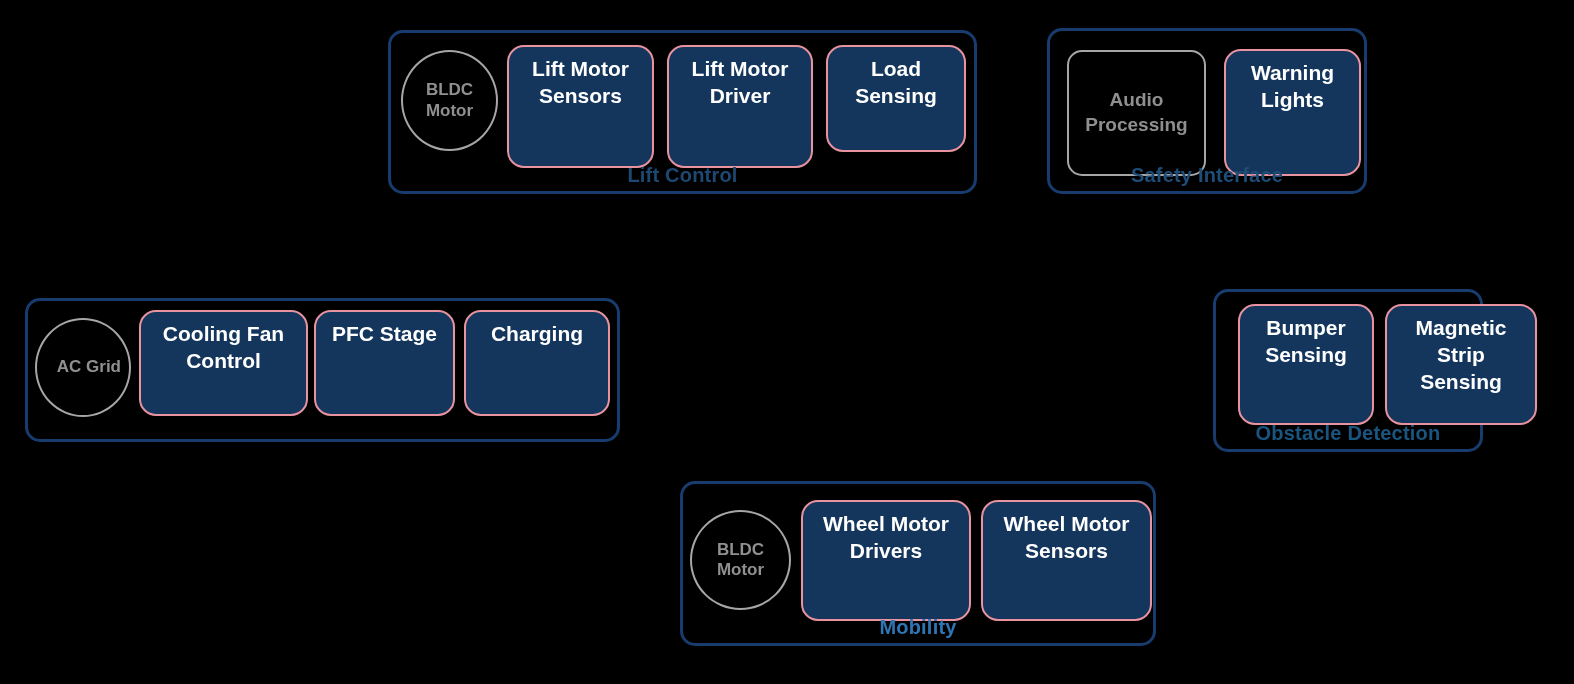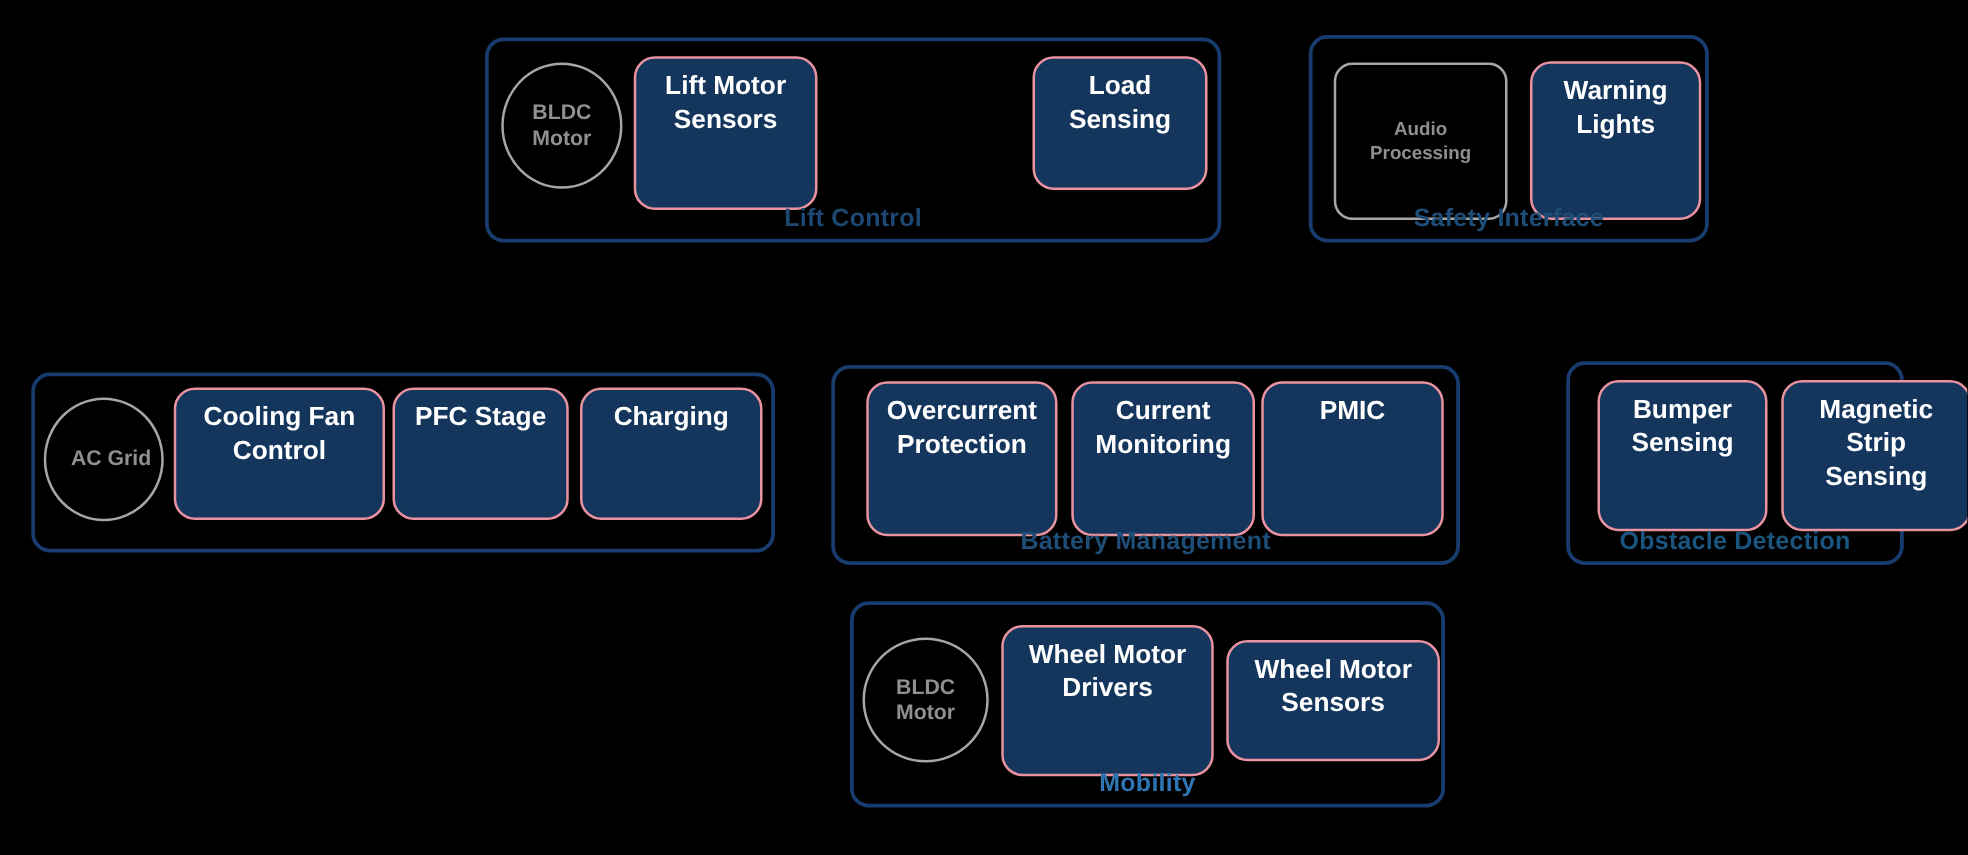--- a/index.html
+++ b/index.html
@@ -23,35 +23,38 @@
   }
   .circle{
     position:absolute;border:2.5px solid #a6a6a6;border-radius:50%;
     background:transparent;display:flex;align-items:center;justify-content:flex-end;
     text-align:center;color:#909090;font-weight:bold;font-size:17px;
     line-height:1.2;box-sizing:border-box;padding:0 8px;
   }
   .ghost-box{
     position:absolute;border:2.5px solid #a6a6a6;border-radius:15px;
     background:transparent;display:flex;align-items:center;justify-content:center;
-    text-align:center;color:#8f8f8f;font-weight:bold;font-size:15px;
+    text-align:center;color:#8f8f8f;font-weight:bold;font-size:19px;
     line-height:1.3;box-sizing:border-box;padding:0 10px;
   }
 </style>
 </head>
 <body>
 
 <div class="canvas">
 
   <section class="group" style="left:388px;top:30px;width:589px;height:164px;">
     <div class="circle" style="left:10px;top:17px;width:97px;height:101px;">
       <span>BLDC Motor</span>
     </div>
     <div class="box" style="left:116px;top:12px;width:147px;height:123px;">
       <span>Lift Motor Sensors</span>
+    </div>
+    <div class="box" style="left:276px;top:12px;width:146px;height:123px;">
+      <span>Lift Motor Driver</span>
     </div>
     <div class="box" style="left:435px;top:12px;width:140px;height:107px;">
       <span>Load Sensing</span>
     </div>
     <div class="group-label" style="color: rgb(29, 72, 114);">Lift Control</div>
   </section>
 
   <section class="group" style="left:1047px;top:28px;width:320px;height:166px;">
     <div class="ghost-box" style="left:17px;top:19px;width:139px;height:126px;">
       <span>Audio Processing</span>
@@ -70,49 +73,37 @@
       <span>Cooling Fan Control</span>
     </div>
     <div class="box" style="left:286px;top:9px;width:141px;height:106px;">
       <span>PFC Stage</span>
     </div>
     <div class="box" style="left:436px;top:9px;width:146px;height:106px;">
       <span>Charging</span>
     </div>
   </section>
 
-  <section class="group" style="left:665px;top:292px;width:503px;height:160px;">
-    <div class="box" style="left:25px;top:10px;width:153px;height:124px;">
-      <span>Overcurrent Protection</span>
-    </div>
-    <div class="box" style="left:189px;top:10px;width:147px;height:124px;">
-      <span>Current Monitoring</span>
-    </div>
-    <div class="box" style="left:341px;top:10px;width:146px;height:124px;">
-      <span>PMIC</span>
-    </div>
-    <div class="group-label" style="color: rgb(30, 77, 120);">Battery Management</div>
-  </section>
 
-  <section class="group" style="left:1213px;top:289px;width:270px;height:163px;margin-left:40px;">
+  <section class="group" style="left:1213px;top:289px;width:270px;height:163px;">
     <div class="box" style="left:22px;top:12px;width:136px;height:121px;">
       <span>Bumper Sensing</span>
     </div>
     <div class="box" style="left:169px;top:12px;width:152px;height:121px;">
       <span>Magnetic Strip Sensing</span>
     </div>
     <div class="group-label" style="color: rgb(26, 85, 128);">Obstacle Detection</div>
   </section>
 
   <section class="group" style="left:680px;top:481px;width:476px;height:165px;">
     <div class="circle" style="left:7px;top:26px;width:101px;height:100px;">
       <span>BLDC Motor</span>
     </div>
     <div class="box" style="left:118px;top:16px;width:170px;height:121px;">
       <span>Wheel Motor Drivers</span>
     </div>
-    <div class="box" style="left:298px;top:28px;width:171px;height:97px;">
+    <div class="box" style="left:298px;top:16px;width:171px;height:121px;">
       <span>Wheel Motor Sensors</span>
     </div>
     <div class="group-label" style="color: rgb(46, 117, 182);">Mobility</div>
   </section>
 
 </div>
 
 </body></html>

